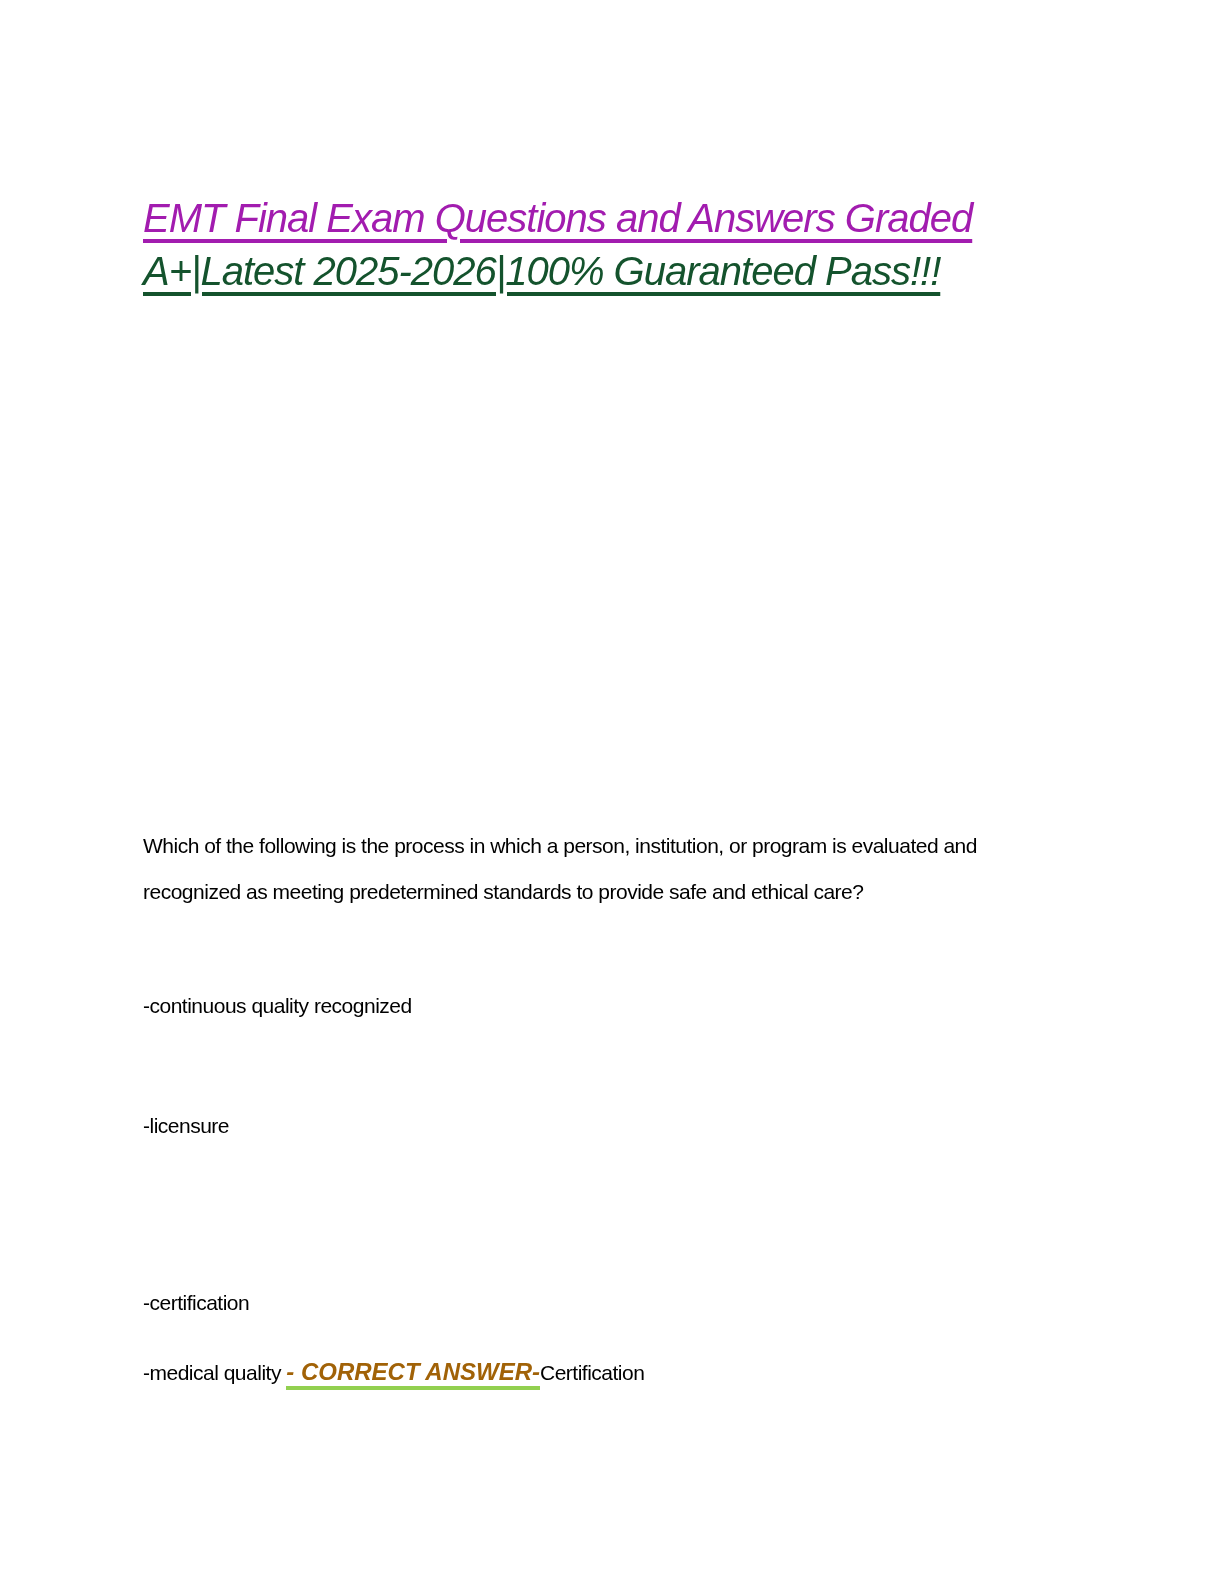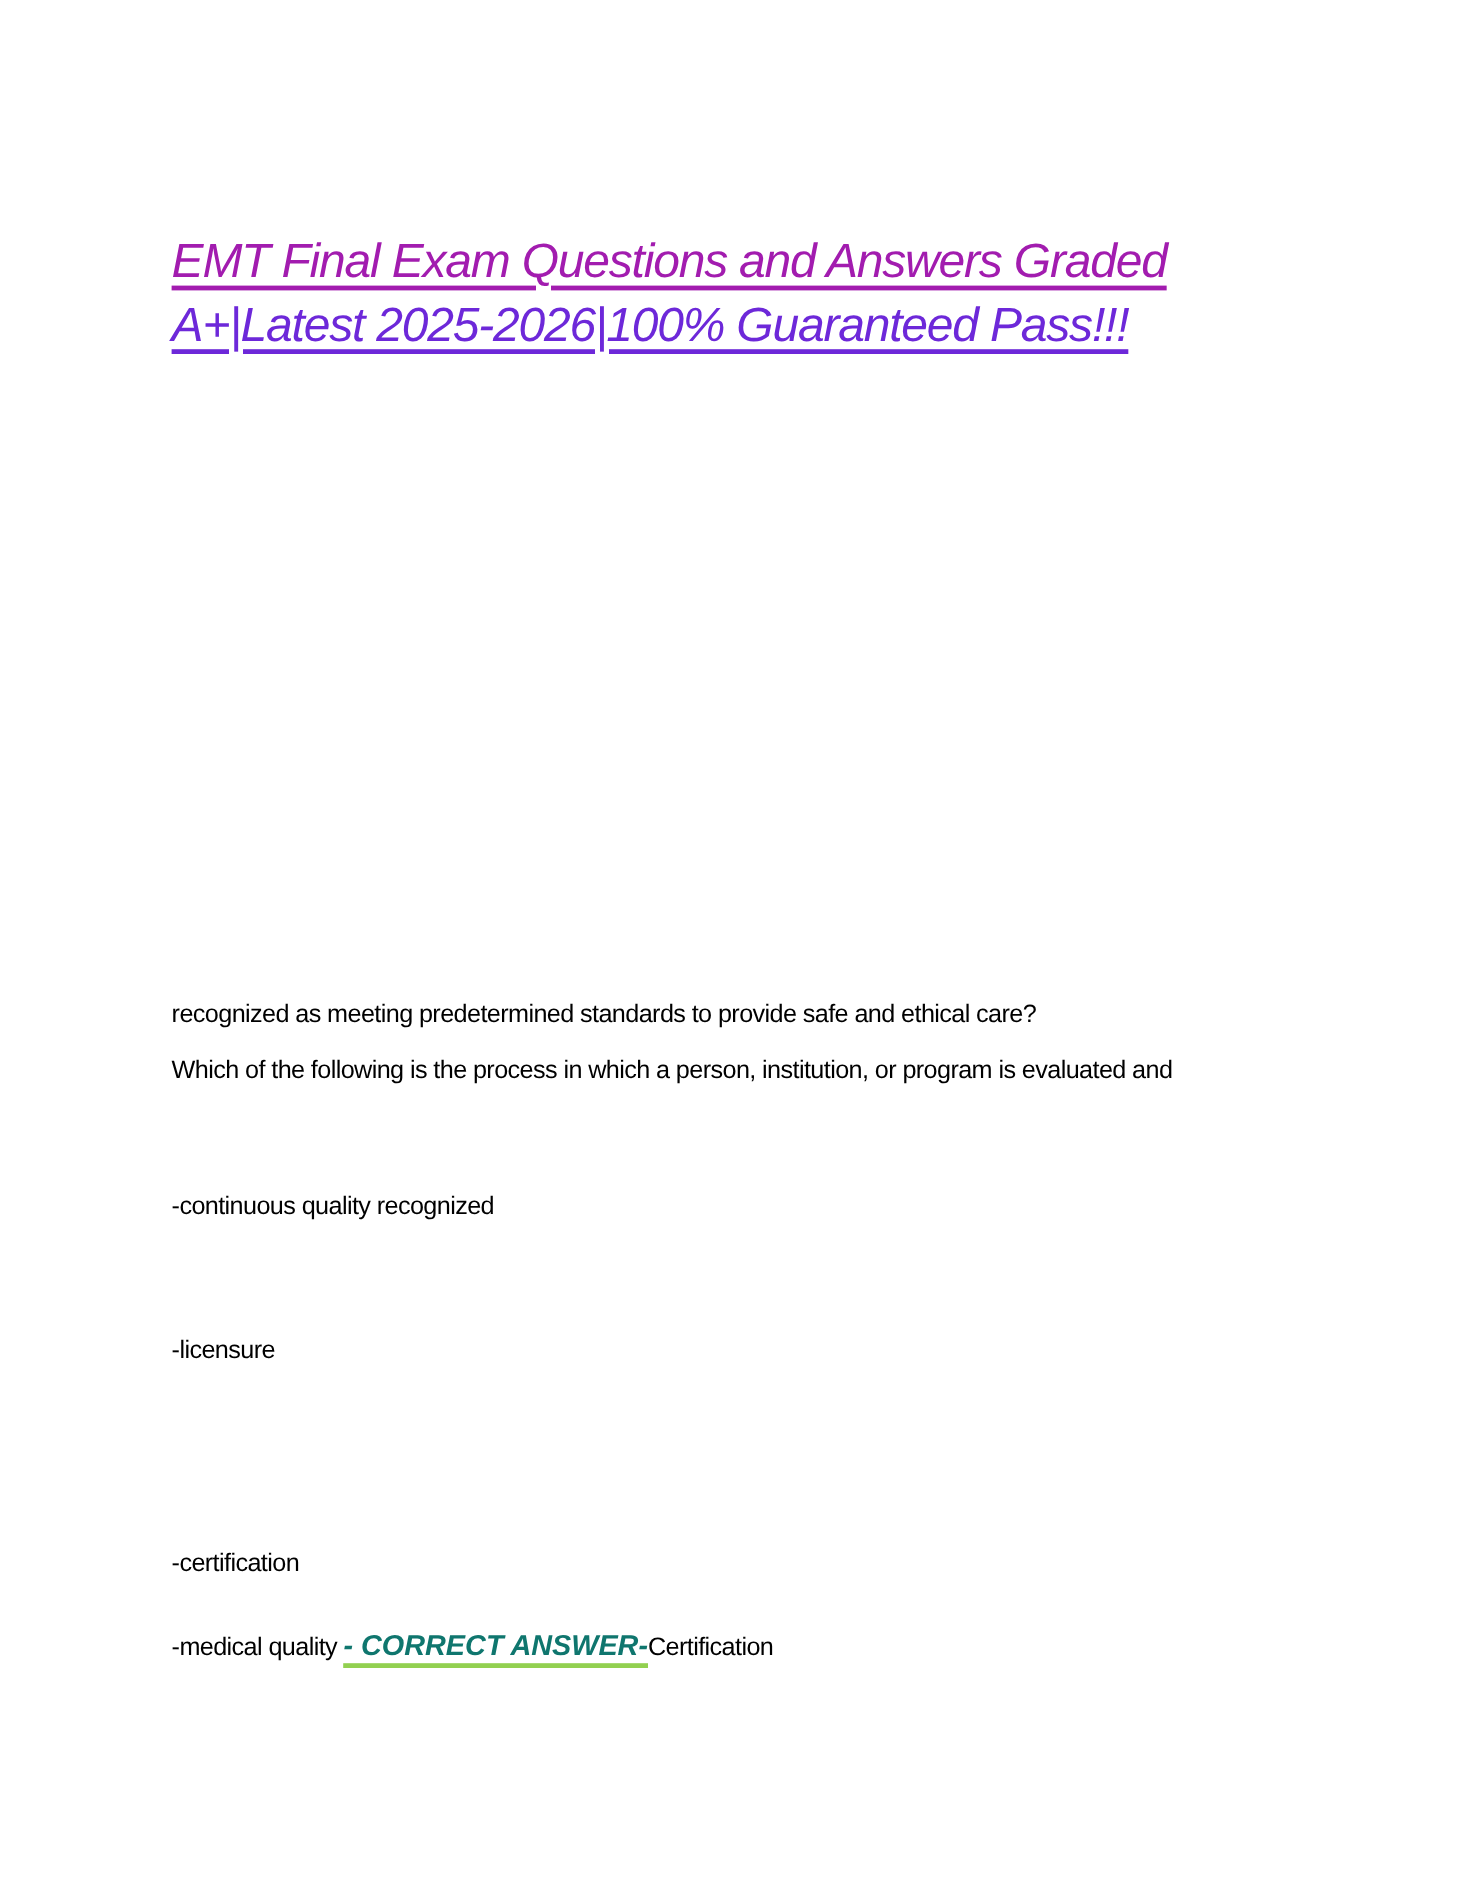--- a/index.html
+++ b/index.html
@@ -82,29 +82,29 @@
     padding-bottom: 1px;
   }
 </style>
 </head>
 <body>
 
 <div class="page">
 
   <h1 class="doc-title">
     <span class="title-line"><span style="color: #a21caf;">EMT Final Exam Questions and Answers Graded</span></span>
-    <span class="title-line"><span style="color: #6d28d9; text-decoration: underline;">A+|Latest 2025-2026|100% Guaranteed Pass!!!</span></span>
+    <span class="title-line"><span style="color: #14532d; text-decoration: underline;">A+|Latest 2025-2026|100% Guaranteed Pass!!!</span></span>
   </h1>
 
   <div class="question">
+    <div>Which of the following is the process in which a person, institution, or program is evaluated and</div>
     <div>recognized as meeting predetermined standards to provide safe and ethical care?</div>
-    <div>Which of the following is the process in which a person, institution, or program is evaluated and</div>
   </div>
 
   <div class="option option-1">-continuous quality recognized</div>
 
   <div class="option option-2">-licensure</div>
 
   <div class="option option-3">-certification</div>
 
-  <div class="answer-line"><span>-medical quality </span><span class="answer-marker" style="color: #0f766e; border-bottom-color: rgb(146, 208, 80); font-style: italic;">- CORRECT ANSWER-</span><span>Certification</span></div>
+  <div class="answer-line"><span>-medical quality </span><span class="answer-marker" style="color: #a16207; border-bottom-color: rgb(146, 208, 80); font-style: italic;">- CORRECT ANSWER-</span><span>Certification</span></div>
 
 </div>
 
 </body></html>

